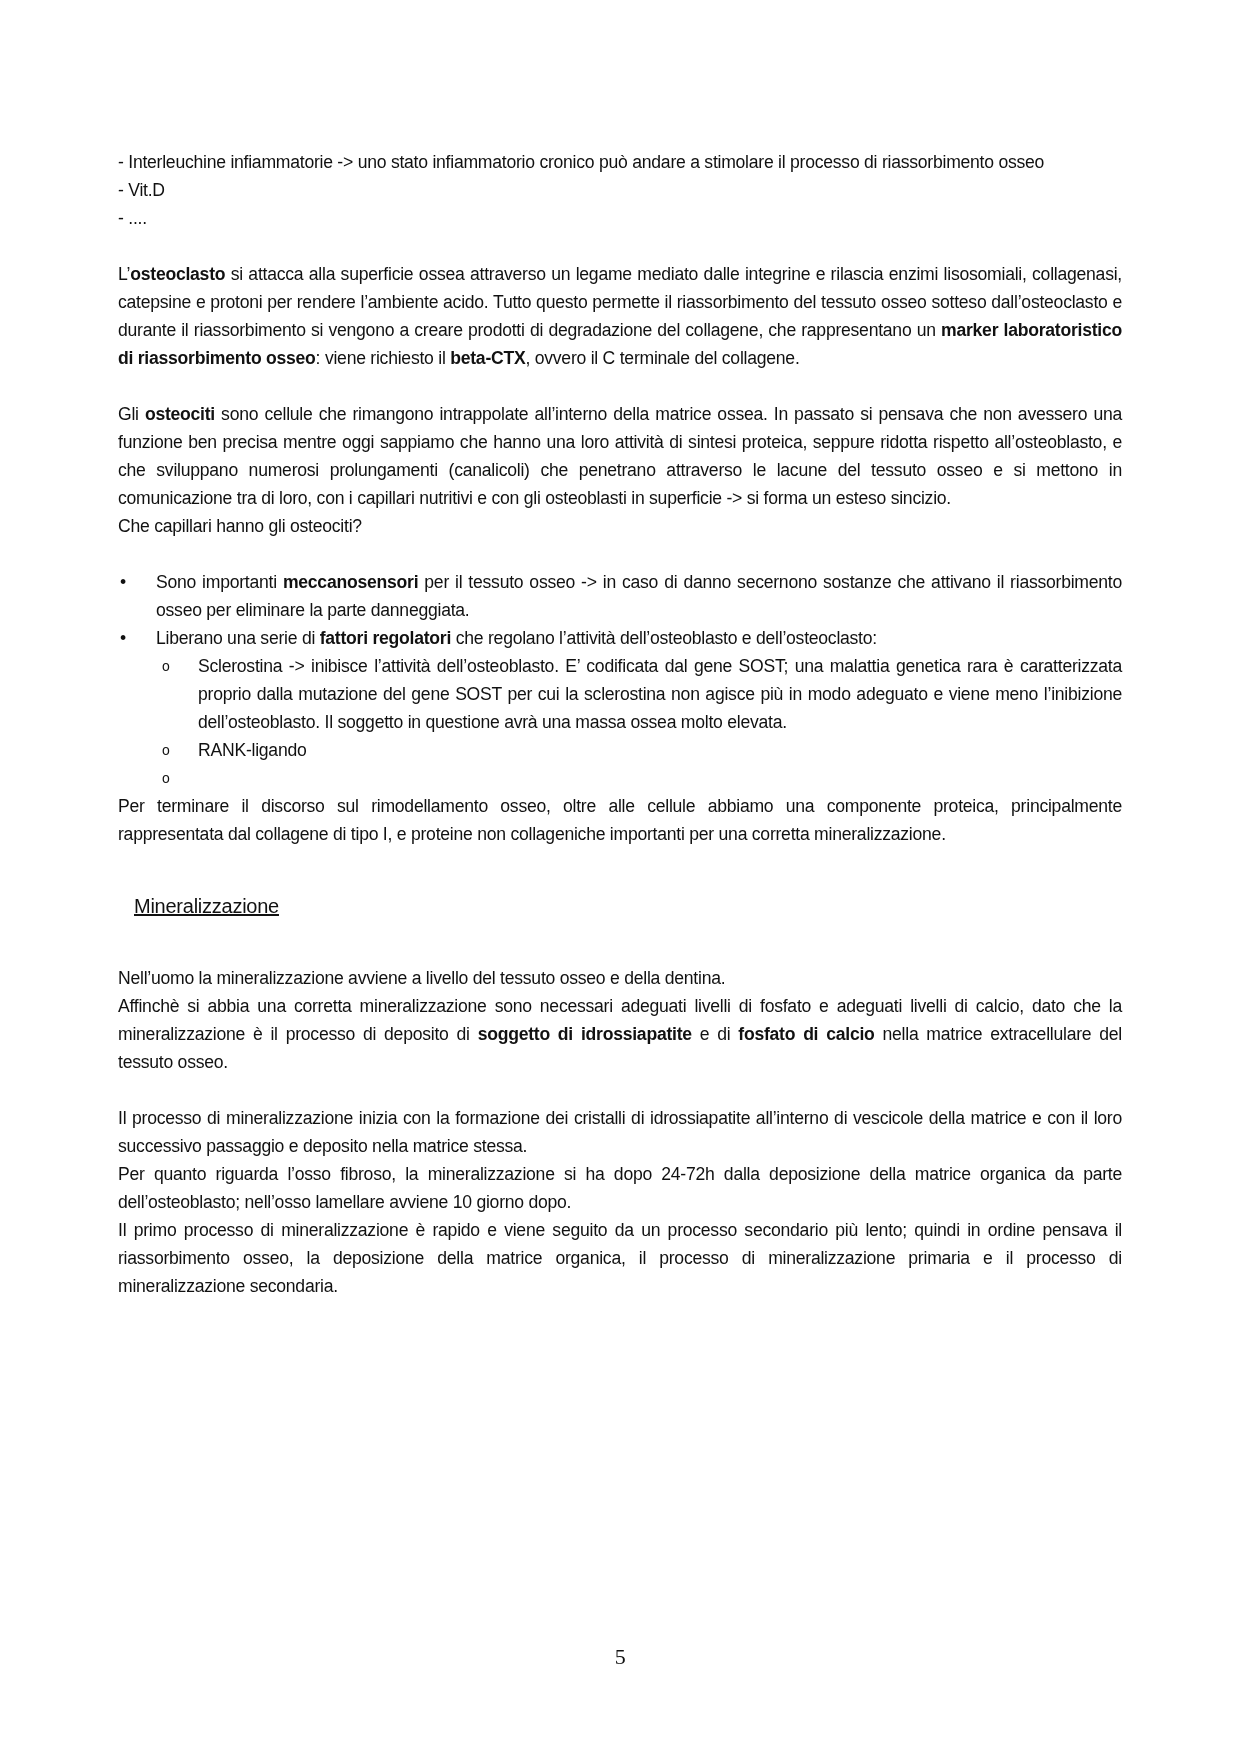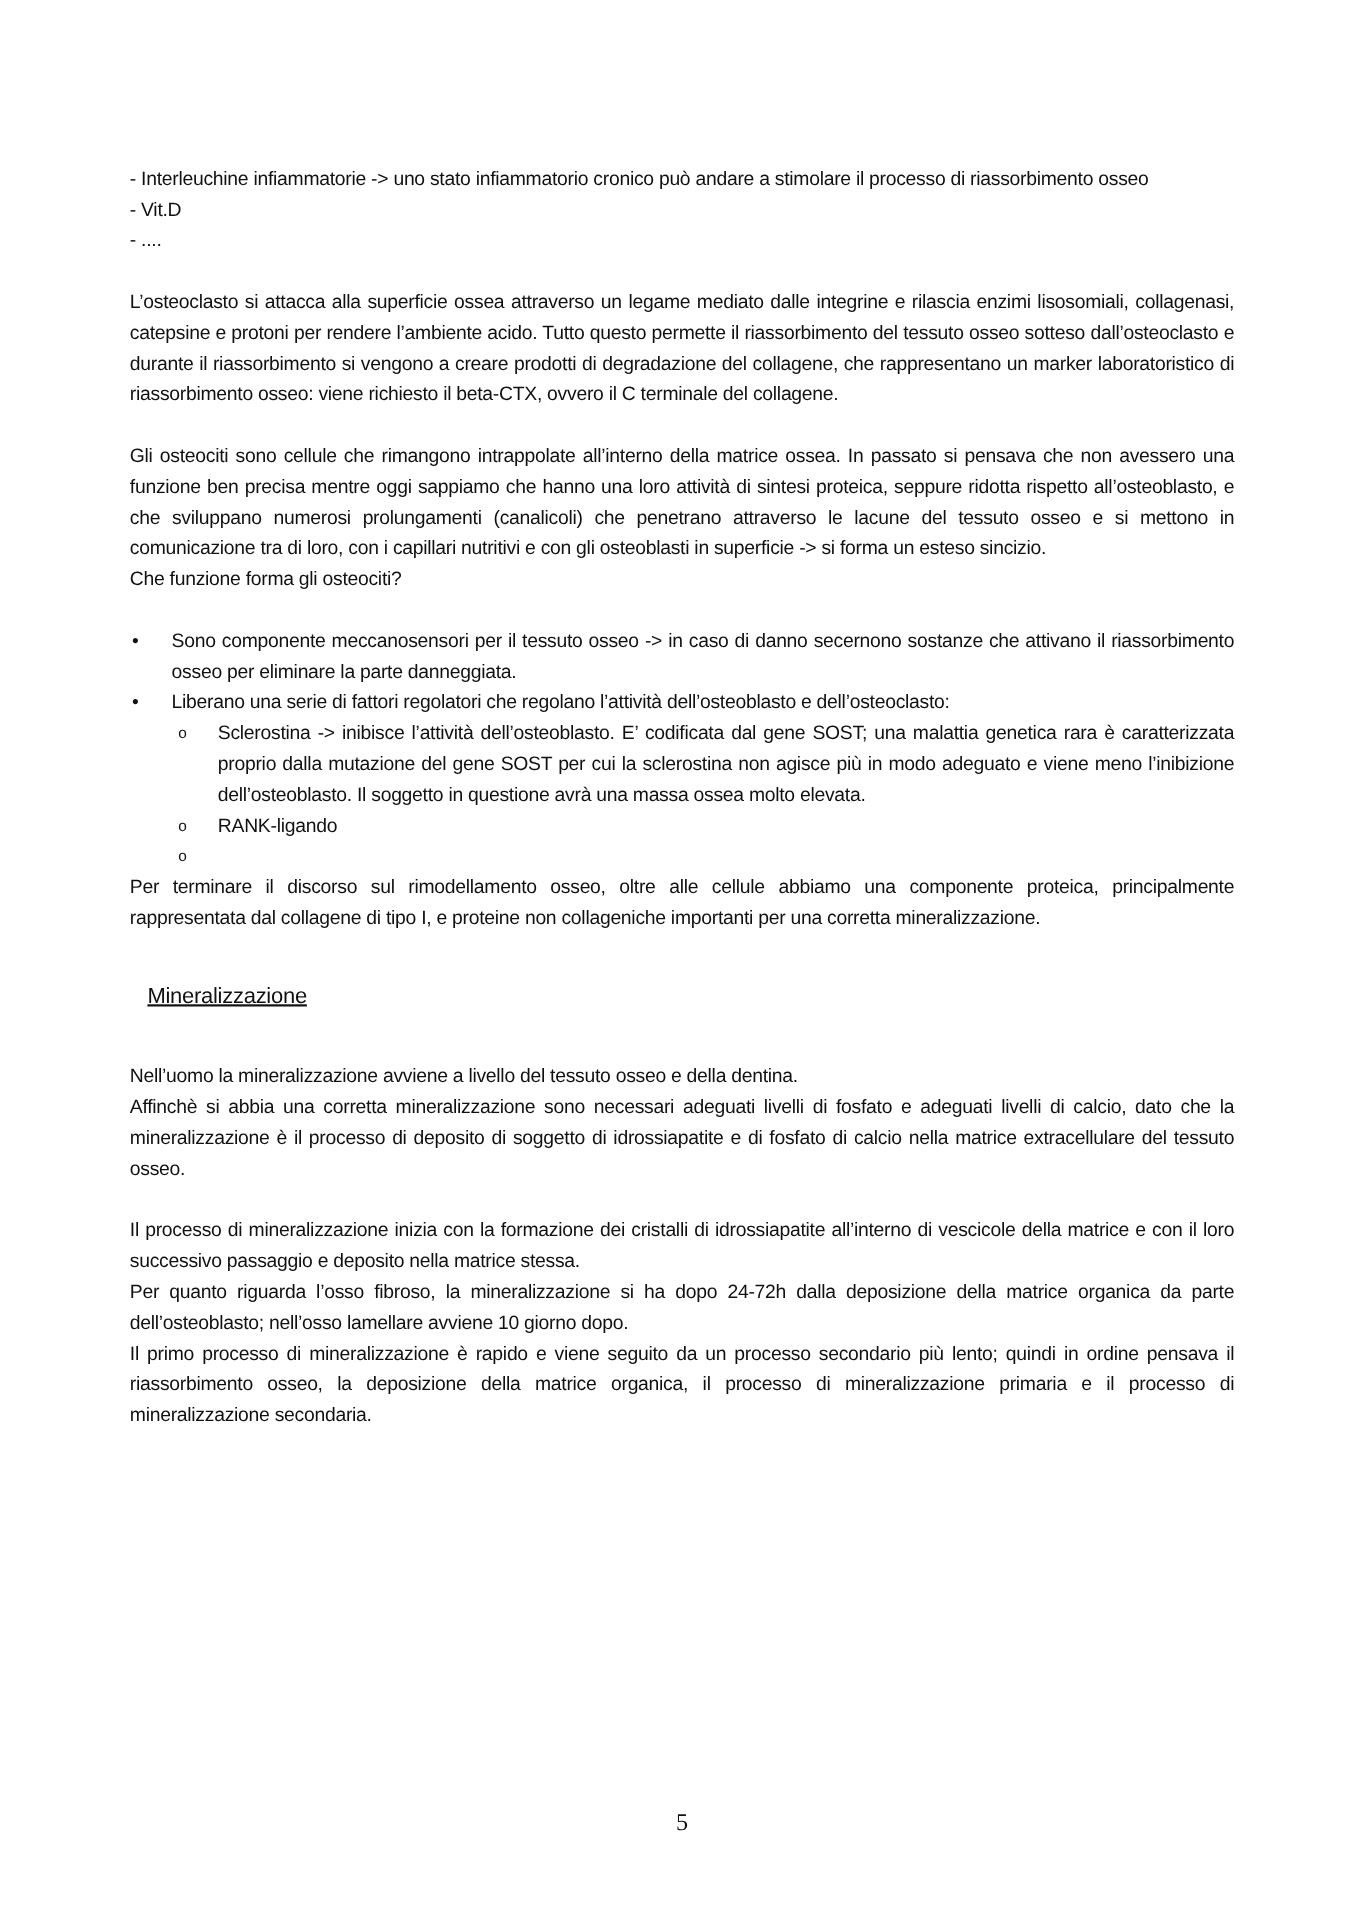--- a/index.html
+++ b/index.html
@@ -10,21 +10,21 @@
     font-family: "Liberation Sans", sans-serif;
     font-size: 17.6px;
     letter-spacing: -0.25px;
   }
   .content {
     position: absolute; left: 118px; top: 148px; width: 1004px;
   }
   p { margin: 0; line-height: 28px; text-align: justify; }
   p.left { text-align: left; }
   .gap { height: 28px; }
-  b { font-weight: normal; }
+  b { font-weight: bold; }
   .heading { text-decoration: underline; font-size: 20px; line-height: 28px; margin: 16px; font-weight: normal; }
   ul.bullets { list-style: none; margin: 0; padding: 0; }
   ul.bullets > li { position: relative; padding-left: 38px; line-height: 28px; text-align: justify; }
   ul.bullets > li > .marker { position: absolute; left: 2px; top: 0; }
   ul.sub { list-style: none; margin: 0; padding: 0; }
   ul.sub > li { position: relative; padding-left: 80px; line-height: 28px; text-align: justify; }
   ul.sub > li > .marker { position: absolute; left: 44px; top: 0; font-size: 14px; }
   .page-number {
     position: absolute; left: 0; width: 1240px; top: 1644px; text-align: center;
     font-family: "Liberation Serif", serif; font-size: 22px; color: #111111;
@@ -40,27 +40,27 @@
     <p class="left">- Vit.D</p>
     <p class="left">- ....</p>
 
     <div class="gap"></div>
 
     <p><span>L’</span><b>osteoclasto</b><span> si attacca alla superficie ossea attraverso un legame mediato dalle integrine e rilascia enzimi lisosomiali, collagenasi, catepsine e protoni per rendere l’ambiente acido. Tutto questo permette il riassorbimento del tessuto osseo sotteso dall’osteoclasto e durante il riassorbimento si vengono a creare prodotti di degradazione del collagene, che rappresentano un </span><b>marker laboratoristico di riassorbimento osseo</b><span>: viene richiesto il </span><b>beta-CTX</b><span>, ovvero il C terminale del collagene.</span></p>
 
     <div class="gap"></div>
 
     <p><span>Gli </span><b>osteociti</b><span> sono cellule che rimangono intrappolate all’interno della matrice ossea. In passato si pensava che non avessero una funzione ben precisa mentre oggi sappiamo che hanno una loro attività di sintesi proteica, seppure ridotta rispetto all’osteoblasto, e che sviluppano numerosi prolungamenti (canalicoli) che penetrano attraverso le lacune del tessuto osseo e si mettono in comunicazione tra di loro, con i capillari nutritivi e con gli osteoblasti in superficie -&gt; si forma un esteso sincizio.</span></p>
-    <p class="left">Che funzione forma gli osteociti?</p>
+    <p class="left">Che capillari hanno gli osteociti?</p>
 
     <div class="gap"></div>
 
     <ul class="bullets">
       <li>
-        <span class="marker">•</span><span>Sono componente </span><b>meccanosensori</b><span> per il tessuto osseo -&gt; in caso di danno secernono sostanze che attivano il riassorbimento osseo per eliminare la parte danneggiata.</span>
+        <span class="marker">•</span><span>Sono importanti </span><b>meccanosensori</b><span> per il tessuto osseo -&gt; in caso di danno secernono sostanze che attivano il riassorbimento osseo per eliminare la parte danneggiata.</span>
       </li>
       <li>
         <span class="marker">•</span><span>Liberano una serie di </span><b>fattori regolatori</b><span> che regolano l’attività dell’osteoblasto e dell’osteoclasto:</span>
       </li>
     </ul>
     <ul class="sub">
       <li><span class="marker">o</span><span>Sclerostina -&gt; inibisce l’attività dell’osteoblasto. E’ codificata dal gene SOST; una malattia genetica rara è caratterizzata proprio dalla mutazione del gene SOST per cui la sclerostina non agisce più in modo adeguato e viene meno l’inibizione dell’osteoblasto. Il soggetto in questione avrà una massa ossea molto elevata.</span></li>
       <li><span class="marker">o</span><span>RANK-ligando</span></li>
       <li><span class="marker">o</span></li>
     </ul>

